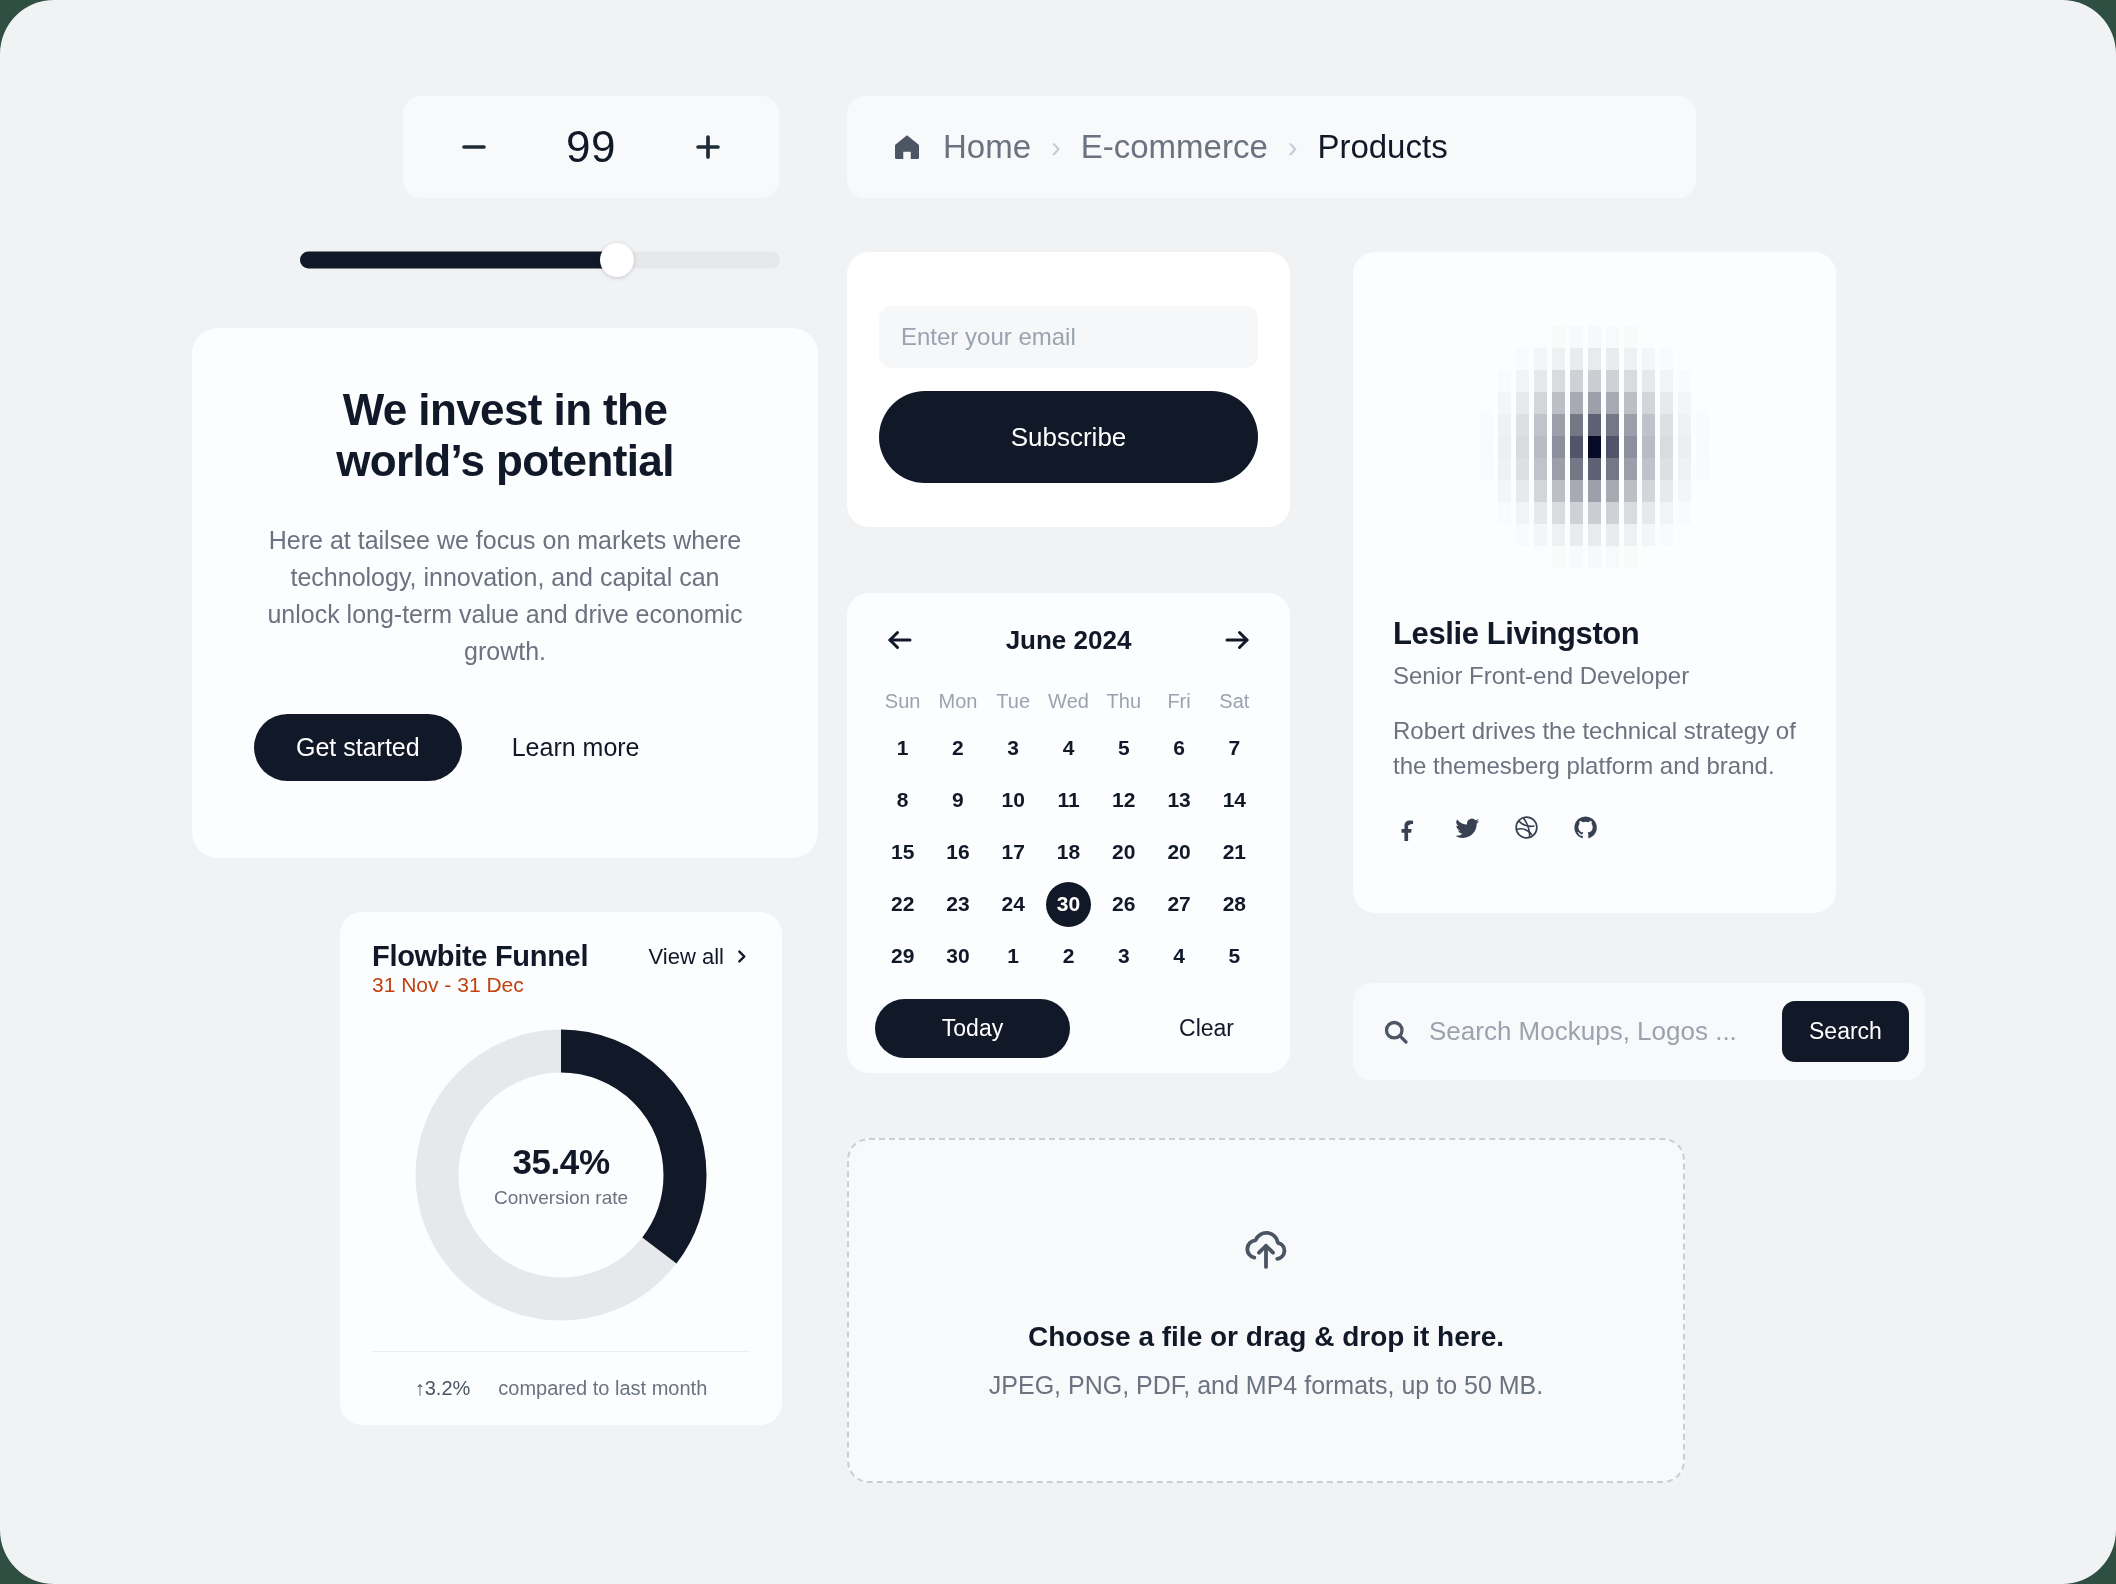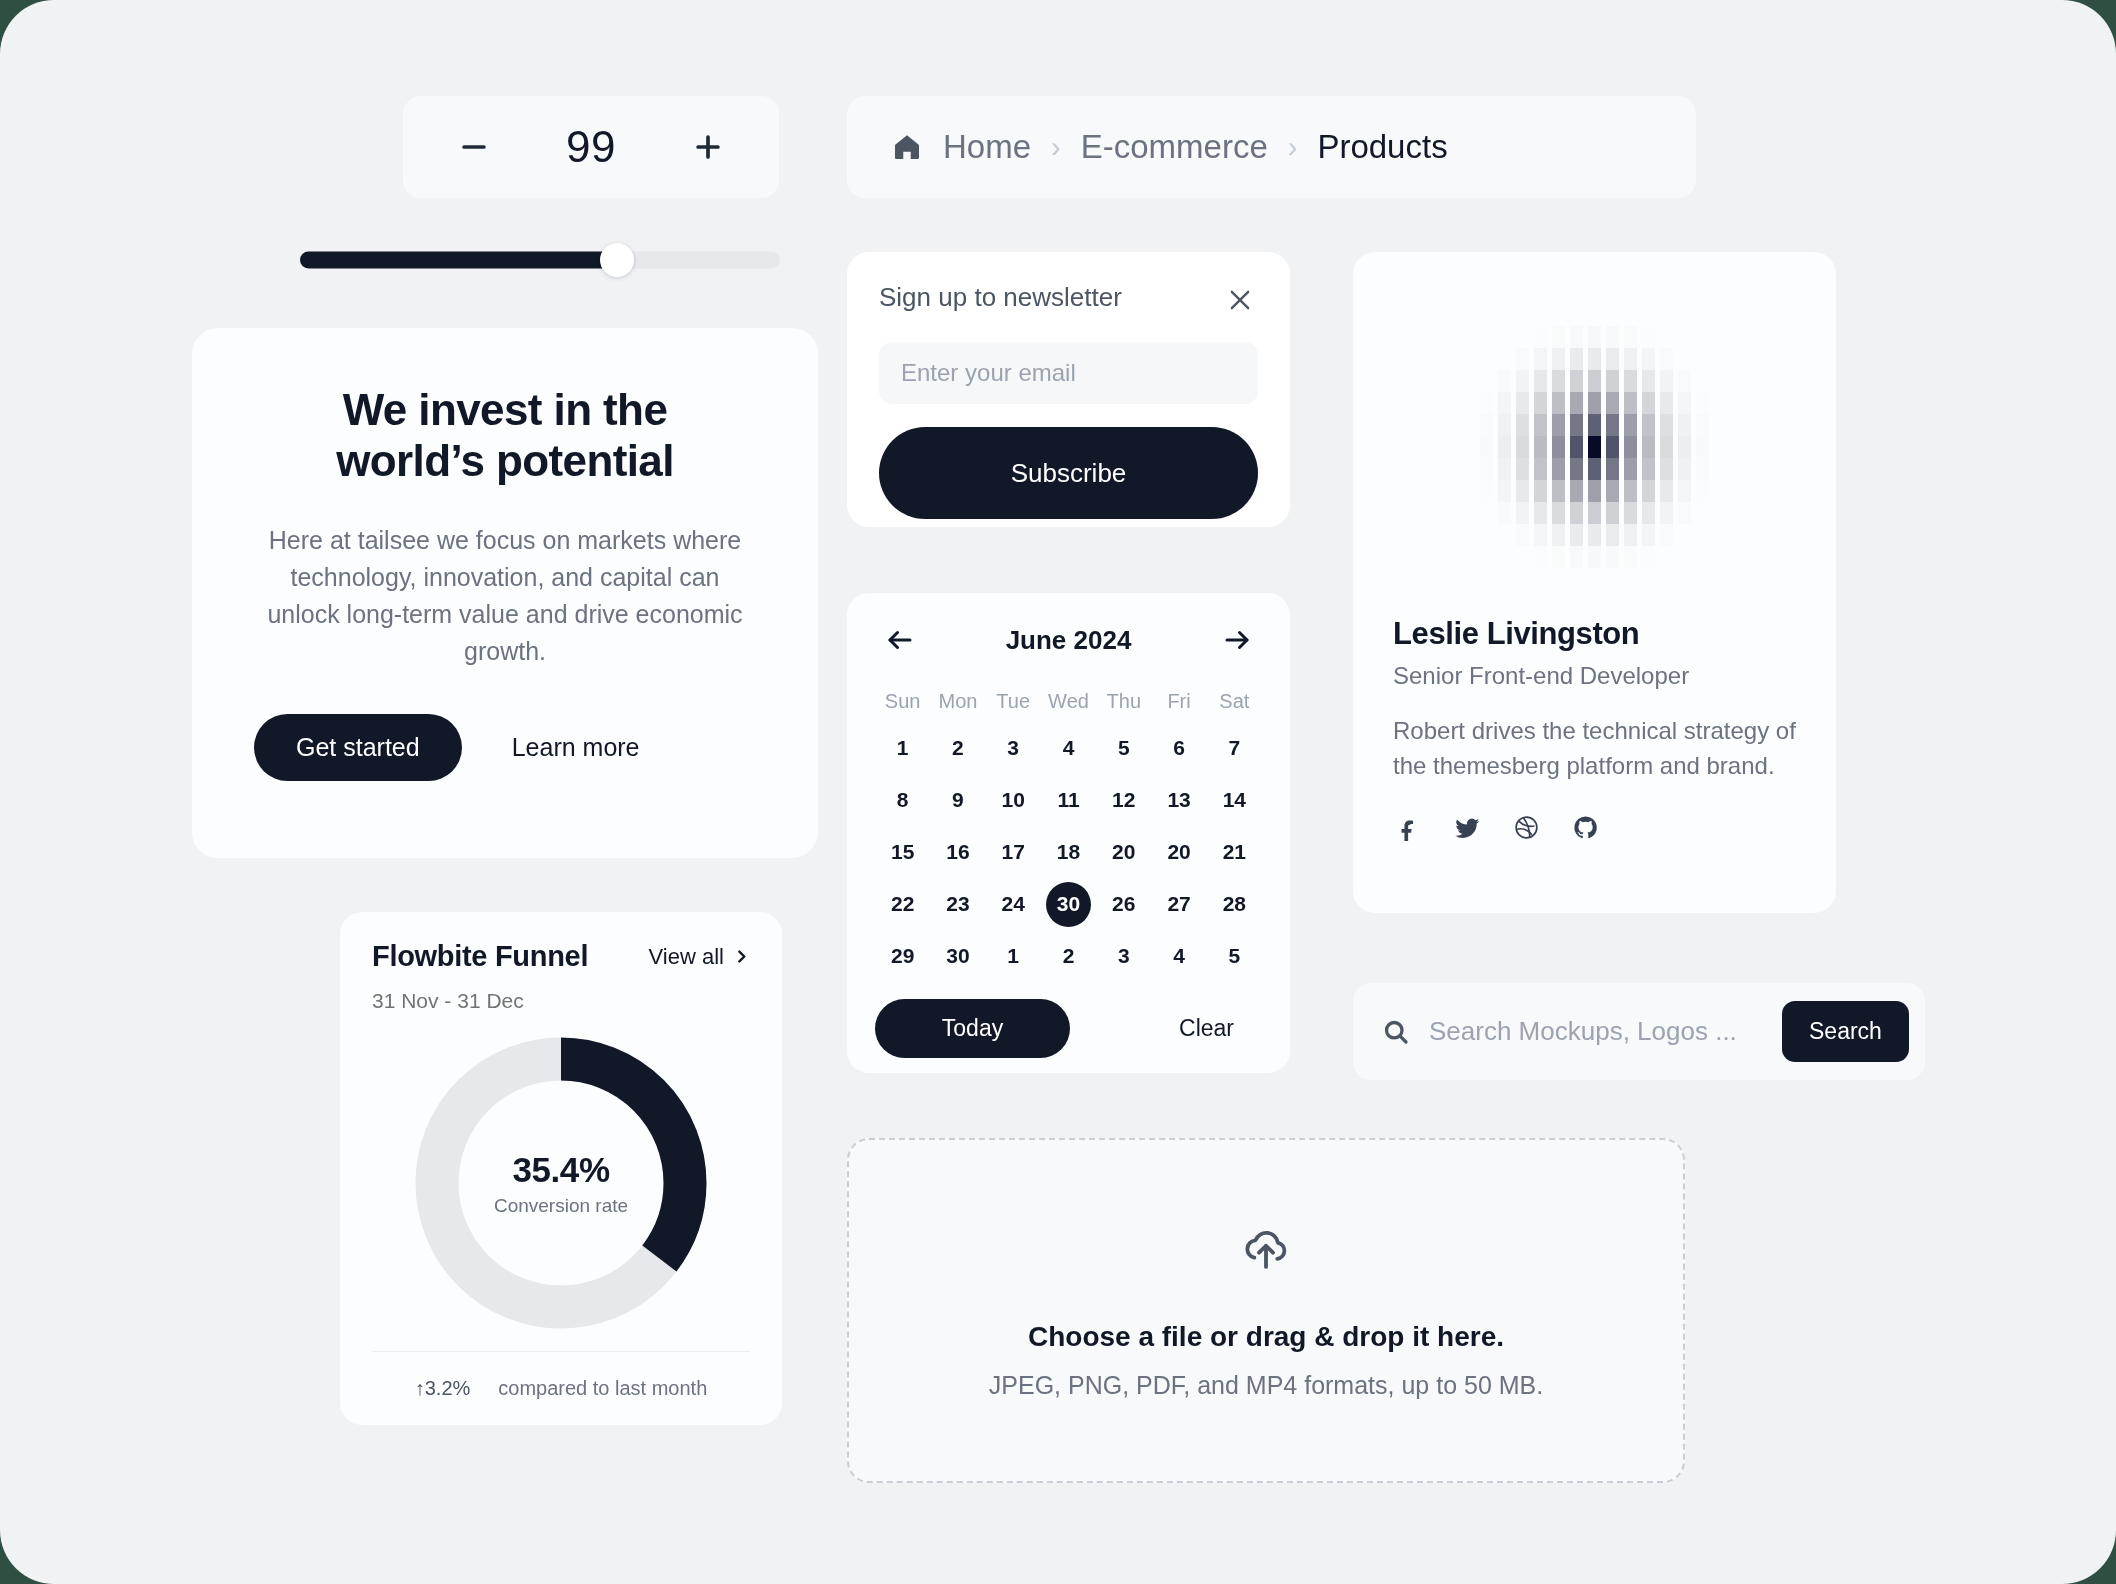--- a/index.html
+++ b/index.html
@@ -165,23 +165,23 @@
     align-items: center;
     gap: 9px;
     font-size: 22px;
     color: #111827;
     background: none;
     border: none;
     cursor: pointer;
     font-family: inherit;
   }
   .funnel-range {
-    margin-top: 16px;
+    margin-top: 0;
     font-size: 21px;
-    color: #737373;
+    color: #c2410c;
   }
   .donut-area {
     flex: 1;
     display: flex;
     align-items: center;
     justify-content: center;
     margin-top: 2px;
   }
   .donut {
     position: relative;
@@ -578,29 +578,20 @@
       <path d="M12 3.2 3.4 10.2c-.25.2-.4.5-.4.82V20a1 1 0 0 0 1 1h5.2v-5.4h5.6V21H20a1 1 0 0 0 1-1v-8.98c0-.32-.15-.62-.4-.82L12 3.2z"></path>
     </svg>
     <button class="crumb">Home</button>
     <span class="crumb-sep">›</span>
     <button class="crumb">E-commerce</button>
     <span class="crumb-sep">›</span>
     <span class="crumb current">Products</span>
   </nav>
 
   <div class="newsletter">
-    <div class="nl-head">
-      <span class="nl-title">Sign up to newsletter</span>
-      <button class="nl-close">
-        <svg width="28" height="28" viewBox="0 0 24 24" fill="none" stroke="currentColor" stroke-width="2" stroke-linecap="round">
-          <line x1="5" y1="5" x2="19" y2="19"></line>
-          <line x1="19" y1="5" x2="5" y2="19"></line>
-        </svg>
-      </button>
-    </div>
     <input class="nl-input" type="email" placeholder="Enter your email" style="">
     <button class="nl-submit">Subscribe</button>
   </div>
 
   <div class="calendar">
     <div class="cal-head">
       <button class="cal-nav">
         <svg width="30" height="30" viewBox="0 0 24 24" fill="none" stroke="currentColor" stroke-width="2.4" stroke-linecap="round" stroke-linejoin="round">
           <line x1="20" y1="12" x2="4" y2="12"></line>
           <polyline points="10 6 4 12 10 18"></polyline>

